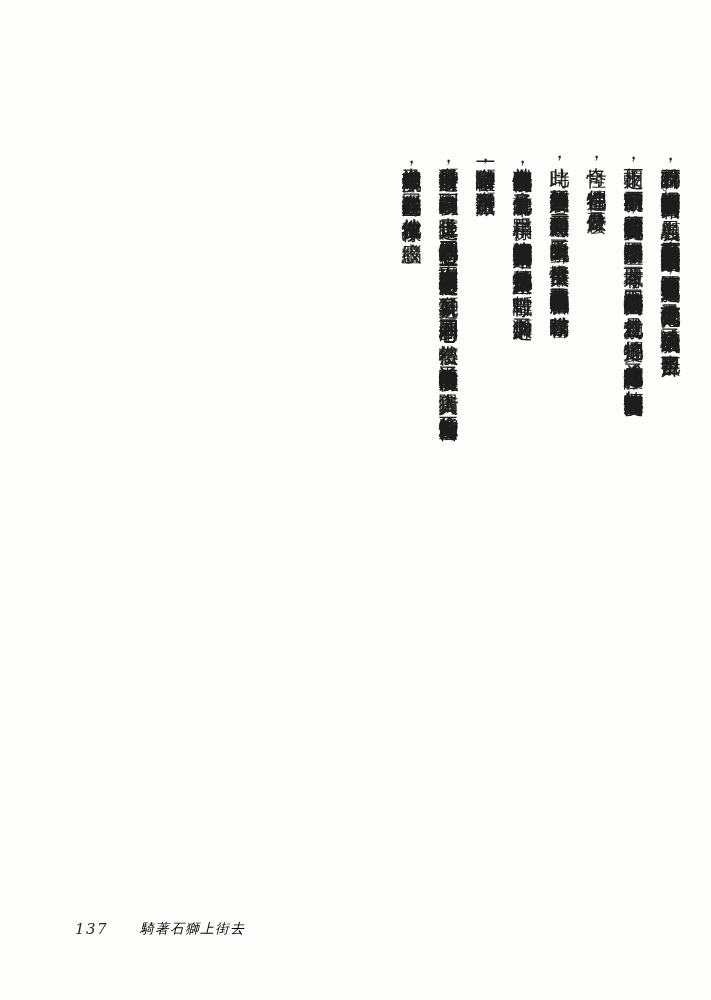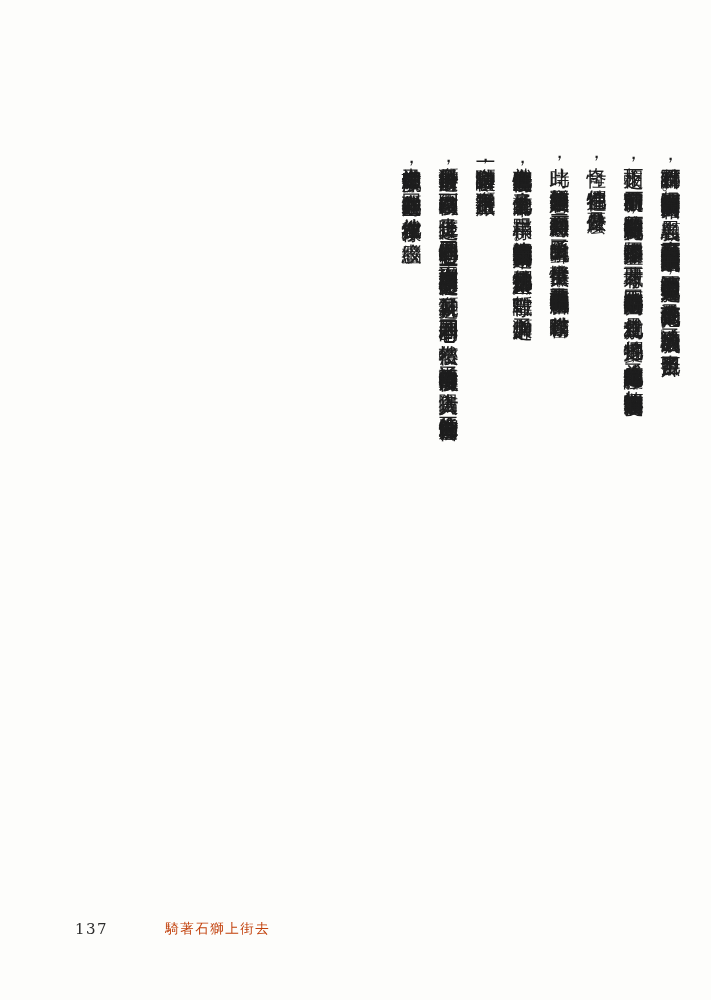--- a/index.html
+++ b/index.html
@@ -40,31 +40,31 @@
     text-indent: 32px;          
   }
   .footer {
     position: absolute;
     left: 75px;
     bottom: 62px;
     display: flex;
     align-items: flex-end;
     gap: 32px;
     color: #2b2b2b;
+    font-style: italic;
   }
   .page-number {
     font-size: 15px;
     letter-spacing: 1.5px;
     font-family: "DejaVu Serif", "Liberation Serif", serif;
   }
   .running-title {
     font-size: 13.5px;
     letter-spacing: 1.5px;
-    color: #c2410c;
-    margin-left: 25px;
+    color: #000000;
   }
 </style>
 </head>
 <body>
 
 <div class="page">
 
   <div class="text-block">
     <p>雖說都叫石獅，但河濱公園裡的石獅跟宮廟前的石獅大不相同。顧名思義，石獅就是「石頭等硬度很高的材質塑形或雕刻而成的獅子」，河濱公園中的石獅完美體現了這個定義，許多孩子都在父母的托抱下，達成了「騎獅勇士」的成就，也多半留下了照片。</p>
     <p>相較之下，宮廟前的石獅就不同了。這類的石獅雖源於中國傳統文化，但中國實際並不產獅子，要西域才有，因此工匠雕刻時依據的造型是獅子狗，也就是北京狗。牠們搖身一變，成為了宮廟或其他建築物的守護神，一如福德宮與龍津宮的這幾隻石獅。</p>

